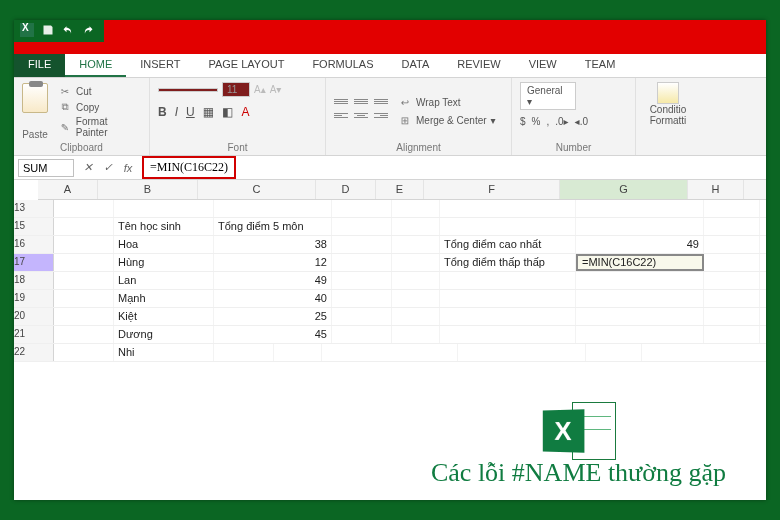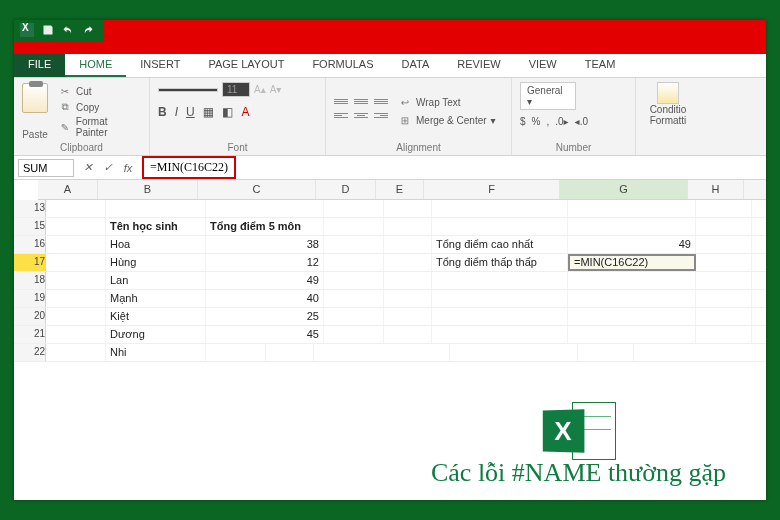--- a/index.html
+++ b/index.html
@@ -28,21 +28,21 @@
   .group-title { text-align:center; font-size:10px; color:#777; padding-top:2px; }
   .paste-btn { display:flex; flex-direction:column; align-items:center; gap:16px; }
   .paste-icon { width:26px; height:30px; background:linear-gradient(#fff,#f8e9c8); border:1px solid #c8b889; border-radius:2px; position:relative;}
   .paste-icon::before{content:"";position:absolute;top:-3px;left:6px;width:14px;height:6px;background:#888;border-radius:2px;}
   .clip-items { display:flex; flex-direction:column; gap:2px; font-size:10px; color:#555; }
   .clip-items span{ display:flex; align-items:center; gap:4px;}
   .ico { width:14px; height:14px; display:inline-flex; align-items:center; justify-content:center; color:#777; }
   .group-body{flex:1; display:flex; gap:10px; align-items:center;}
   .font-row{display:flex; gap:4px; align-items:center;}
   .font-row .ghost{color:#bbb;}
-  .fsel{border:1px solid #ccc; background:#404040; padding:1px 4px; font-size:10px; color:#999; width:60px;}
+  .fsel{border:1px solid #ccc; background:#7f1d1d; padding:1px 4px; font-size:10px; color:#999; width:60px;}
   .fsel.sm{width:28px;}
   .biu{display:flex; gap:8px; color:#555; font-size:12px;}
   .biu .b{font-weight:bold;} .biu .i{font-style:italic;} .biu .u{text-decoration:underline;}
   .align-grid{display:flex; flex-direction:column; gap:4px;}
   .align-row{display:flex; gap:6px;}
   .aln{width:14px;height:10px;display:flex;flex-direction:column;gap:1px;}
   .aln span{height:1px;background:#888;}
   .wrap-merge{display:flex; flex-direction:column; gap:4px; color:#555;}
   .wrap-merge span{display:flex; gap:4px; align-items:center;}
   .gen{border:1px solid #ccc; background:#fff; padding:2px 6px; width:56px; color:#555;}
@@ -57,25 +57,25 @@
   .formula-wrap{ border:2px solid #d10000; padding:2px 6px; margin-left:4px; }
   .formula-text{font-size:12px; font-family: 'Segoe UI'; }
   
   
   .sheet{position:relative; background:#fff;}
   .colheads{display:flex; height:20px; border-bottom:1px solid #d4d4d4; background:#f5f5f5; margin-left:24px;}
   .colheads div{border-right:1px solid #e4e4e4; text-align:center; font-size:11px; color:#444; padding-top:3px;}
   .cA{width:60px;} .cB{width:100px;} .cC{width:118px;} .cD{width:60px;} .cE{width:48px;} .cF{width:136px;} .cG{width:128px;} .cG.sel{background:#d8ead3;} .cH{width:56px;}
   .rows{}
   .row{display:flex; height:18px; border-bottom:1px solid #efefef;}
-  .rowhead{width:32px; text-align:right; background:#f5f5f5; border-right:1px solid #d4d4d4; font-size:10px; color:#444; padding-top:2px;}
-  .rowhead.sel{background:#fde047;}
+  .rowhead{width:40px; text-align:left; background:#f5f5f5; border-right:1px solid #d4d4d4; font-size:10px; color:#444; padding-top:2px;}
+  .rowhead.sel{background:#c4b5fd;}
   .cell{border-right:1px solid #f3f3f3; padding:2px 4px; font-size:11px; color:#222; overflow:hidden; white-space:nowrap;}
   .cell.num{text-align:right;}
-  .cell.header{font-weight:700;}
+  .cell.header{font-weight:400;}
   .cell.active{border:2px solid #888; background:#f8f8eb; padding:0 4px;}
   .active-wrap{position:relative;}
   
   
   .excel-logo{position:absolute; right:150px; bottom:34px; width:74px; height:68px;}
   .excel-logo .sheetbg{position:absolute; right:0; top:4px; width:44px; height:58px; background:#fff; border:1px solid #1a7a3e;}
   .excel-logo .sheetbg::before,.excel-logo .sheetbg::after{content:"";position:absolute;left:4px;right:4px;height:1px;background:#5fb77f;}
   .excel-logo .sheetbg::before{top:13px;} .excel-logo .sheetbg::after{top:26px;}
   .excel-logo .xbadge{position:absolute; left:0; top:12px; width:42px; height:42px; background:#107c41; display:flex; align-items:center; justify-content:center; color:#fff; font-size:26px; font-weight:bold; transform: perspective(100px) rotateY(-8deg);}
   .caption{position:absolute; right:40px; bottom:12px; color:#107c41; font-family: 'Times New Roman', serif; font-size:26px;}

